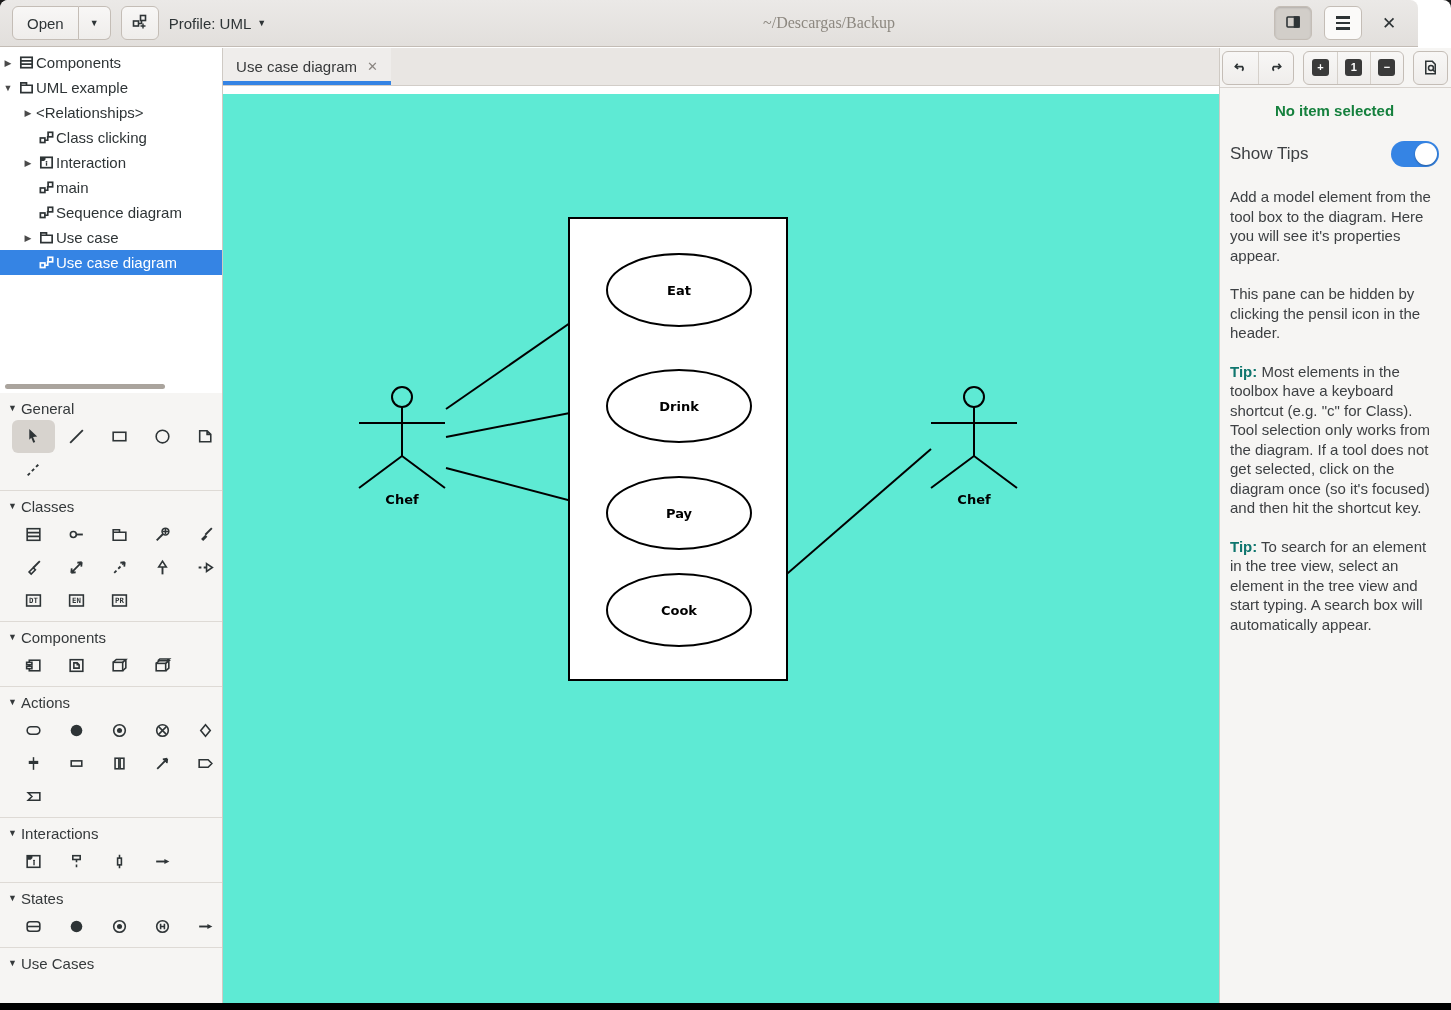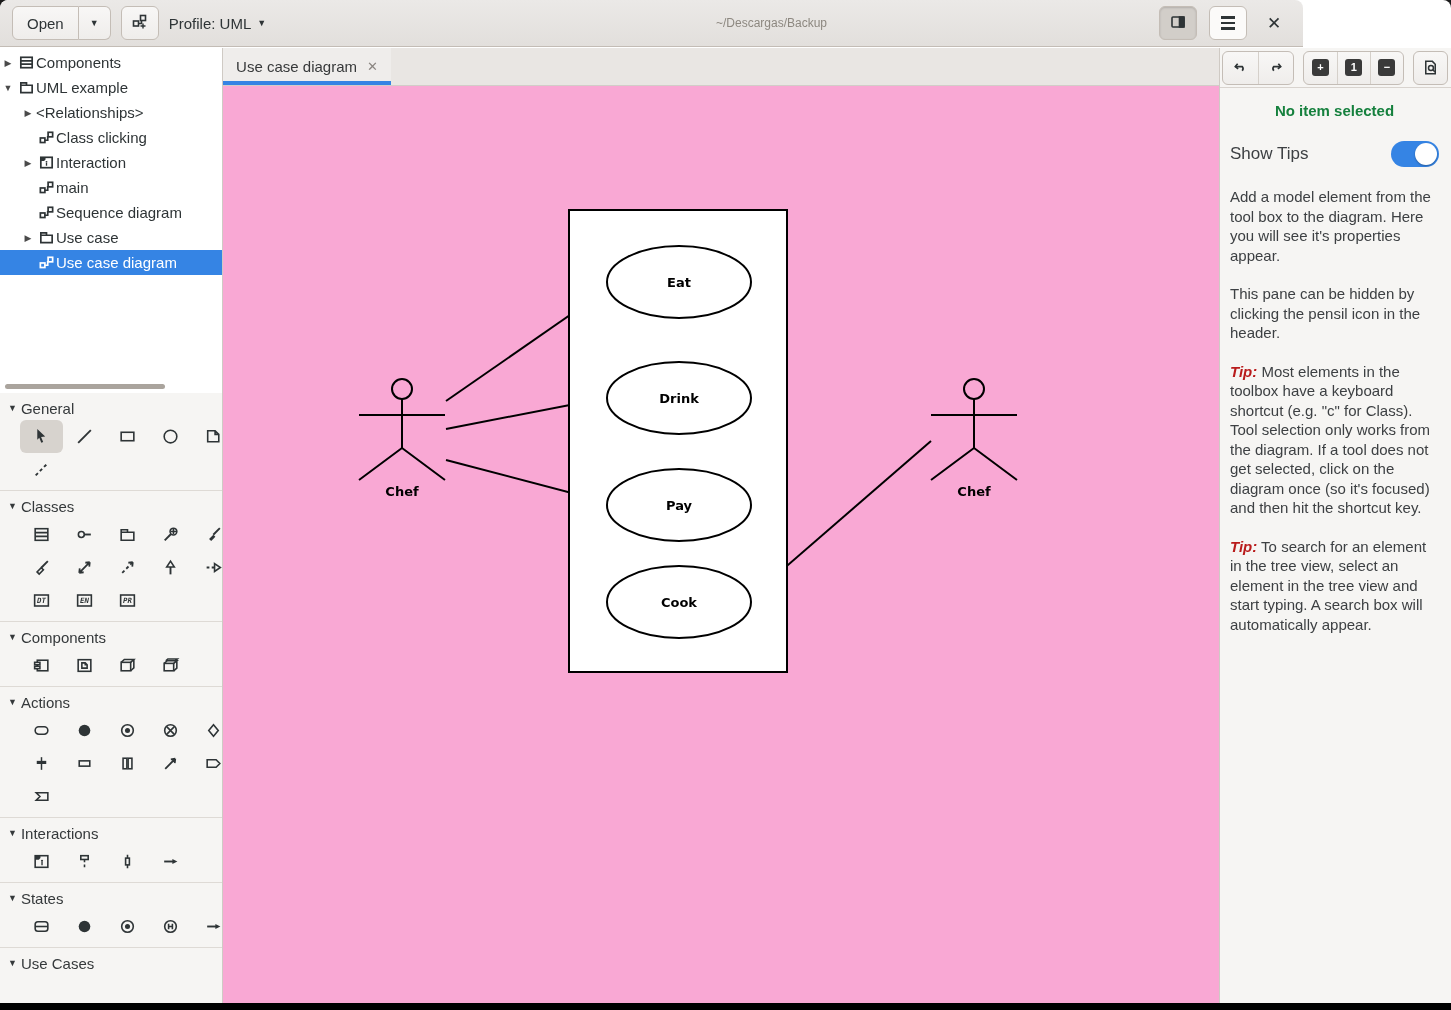--- a/index.html
+++ b/index.html
@@ -1,34 +1,34 @@
 <!DOCTYPE html>
 <html><head>
 <meta charset="utf-8">
 <style>
   * { margin:0; padding:0; box-sizing:border-box; }
   html,body { background:#1a1a1a; font-family:"Liberation Sans","DejaVu Sans",sans-serif; }
   .window { position:relative; width:1451px; height:1010px; background:#ffffff; overflow:hidden; border-radius:8px 8px 0 0; }
 
   
-  .header { position:absolute; left:0; top:0; width:1303px; height:47px;
+  .header { position:absolute; left:0; top:0; width:1418px; height:47px;
     background:linear-gradient(#ebe9e7,#e2dfdc); border-bottom:1px solid #c3bcb5;
     display:flex; align-items:center; border-radius:8px 8px 0 0;justify-content:space-between; }
   .hdr-left { display:flex; align-items:center; gap:10px; padding-left:12px; width:460px; }
   .btn { background:linear-gradient(#f8f7f6,#efedeb); border:1px solid #c4bdb6; border-radius:6px;
     height:34px; display:flex; align-items:center; justify-content:center; color:#2e3436; font-size:15px; cursor:pointer; }
   .split { display:flex; }
   .split .btn:first-child { border-radius:6px 0 0 6px; padding:0 14px; }
   .split .btn:last-child { border-radius:0 6px 6px 0; width:32px; border-left:none; }
   .iconbtn { width:38px; }
   .caret { font-size:9px; color:#2e3436; }
   .profile { display:flex; align-items:center; gap:6px; font-size:15px; color:#2e3436; }
   .hdr-center { flex:1; text-align:center; }
   .title { font-size:15px; font-weight:bold; color:#2c2c2c; line-height:17px; }
-  .subtitle { font-size:12px; color:#8d8880; line-height:14px; }
+  .subtitle { font-size:16px; color:#8d8880; line-height:14px;font-family:Liberation Serif, serif; }
   .hdr-right { display:flex; align-items:center; gap:12px; padding-right:14px; width:220px; justify-content:flex-end; }
   .toggled { background:#d2cec9; box-shadow:inset 0 1px 2px rgba(0,0,0,.15); }
   .closex { font-size:17px; color:#2e3436; width:30px; text-align:center; cursor:pointer; }
   .hamb { display:flex; flex-direction:column; gap:3px; }
   .hamb i { display:block; width:14px; height:2.5px; background:#2e3436; }
 
   
   .body { position:absolute; top:48px; left:0; right:0; bottom:7px; display:flex; }
   .sidebar { width:223px; border-right:1px solid #cfcac4; display:flex; flex-direction:column; background:#f6f5f3; }
   .center { flex:1; display:flex; flex-direction:column; background:#ffffff; border-right:1px solid #cfcac4; }
@@ -45,51 +45,51 @@
   .sel { background:#3584e4; color:#ffffff; }
   .sel .ticon svg { stroke:#ffffff; }
   .hscroll { position:absolute; left:5px; bottom:4px; width:160px; height:5px; border-radius:3px; background:#aaa49d; }
 
   
   .toolbox { flex:1; overflow:hidden; background:#f6f5f3; }
   .sect { border-top:1px solid #dedad5; padding:3px 0 4px 0; }
   .sect:first-child { border-top:none; }
   .secthdr { display:flex; align-items:center; height:24px; padding-left:8px; gap:4px; font-size:15px; color:#35393b; cursor:pointer; }
   .secthdr .tri { font-size:9px; color:#35393b; }
-  .tgrid { display:grid; grid-template-columns:repeat(5,43px); padding-left:20px;font-style:italic; }
+  .tgrid { display:grid; grid-template-columns:repeat(5,43px); padding-left:12px; }
   .tool { width:43px; height:33px; display:flex; align-items:center; justify-content:center; border-radius:6px; cursor:pointer; }
   .tool svg { stroke:#2e3436; fill:none; stroke-width:1.5; }
   .tool.active { background:#d7d3ce; }
 
   
   .tabbar { height:38px; background:#e9e6e3; border-bottom:1px solid #d2cdc8; display:flex; }
   .tab { width:168px; background:#efedeb; display:flex; align-items:center; justify-content:center; gap:10px;
     font-size:15px; color:#37393a; position:relative; cursor:pointer; }
   .tab .underline { position:absolute; left:0; bottom:0; width:100%; height:4px; background:#3584e4; }
   .tab .tclose { color:#8a8580; font-size:13px; cursor:pointer; }
-  .canvas { flex:1; background:#f9a8d4; position:relative; overflow:hidden; }
+  .canvas { flex:1; background:#5eead4; position:relative; overflow:hidden;margin-top:8px; }
   .canvas svg text { font-family:"DejaVu Sans","Liberation Sans",sans-serif; font-size:13px; font-weight:bold; fill:#000; }
 
   
   .rp-toolbar { height:40px; display:flex; align-items:center; gap:9px; padding:0 3px 0 2px; border-bottom:1px solid #d8d3ce; }
   .group { display:flex; border:1px solid #c4bdb6; border-radius:6px; overflow:hidden; background:linear-gradient(#f8f7f6,#efedeb); }
   .gbtn { width:35px; height:32px; display:flex; align-items:center; justify-content:center; border-left:1px solid #d5d0ca; cursor:pointer; }
   .gbtn:first-child { border-left:none; }
   .dsq { width:17px; height:17px; background:#3a3a3a; border-radius:3px; color:#fff; font-size:11px; font-weight:bold;
     display:flex; align-items:center; justify-content:center; line-height:1; }
   .solo { border:1px solid #c4bdb6; border-radius:6px; width:37px; height:34px; display:flex; align-items:center; justify-content:center;
     background:linear-gradient(#f8f7f6,#efedeb); cursor:pointer; }
   .rp-body { padding:14px 12px 0 10px; }
   .noitem { text-align:center; font-size:15px; font-weight:bold; color:#15803d; margin-bottom:22px; }
   .tipsrow { display:flex; align-items:center; justify-content:space-between; margin-bottom:20px; }
   .tipslabel { font-size:17px; color:#3d4043; }
   .switch { width:48px; height:26px; border-radius:13px; background:#3584e4; position:relative; cursor:pointer; flex:none; }
   .switch .knob { position:absolute; right:2px; top:2px; width:22px; height:22px; border-radius:50%; background:#fff; box-shadow:0 1px 2px rgba(0,0,0,.3); }
   .para { font-size:15px; line-height:1.3; color:#3d4043; margin-bottom:19px; }
-  .para b { color:#b91c1c;font-style:italic; }
+  .para b { color:#0f766e; }
 </style>
 </head>
 <body>
 
 <div class="window">
 
   <div class="header">
     <div class="hdr-left">
       <div class="split">
         <div class="btn">

